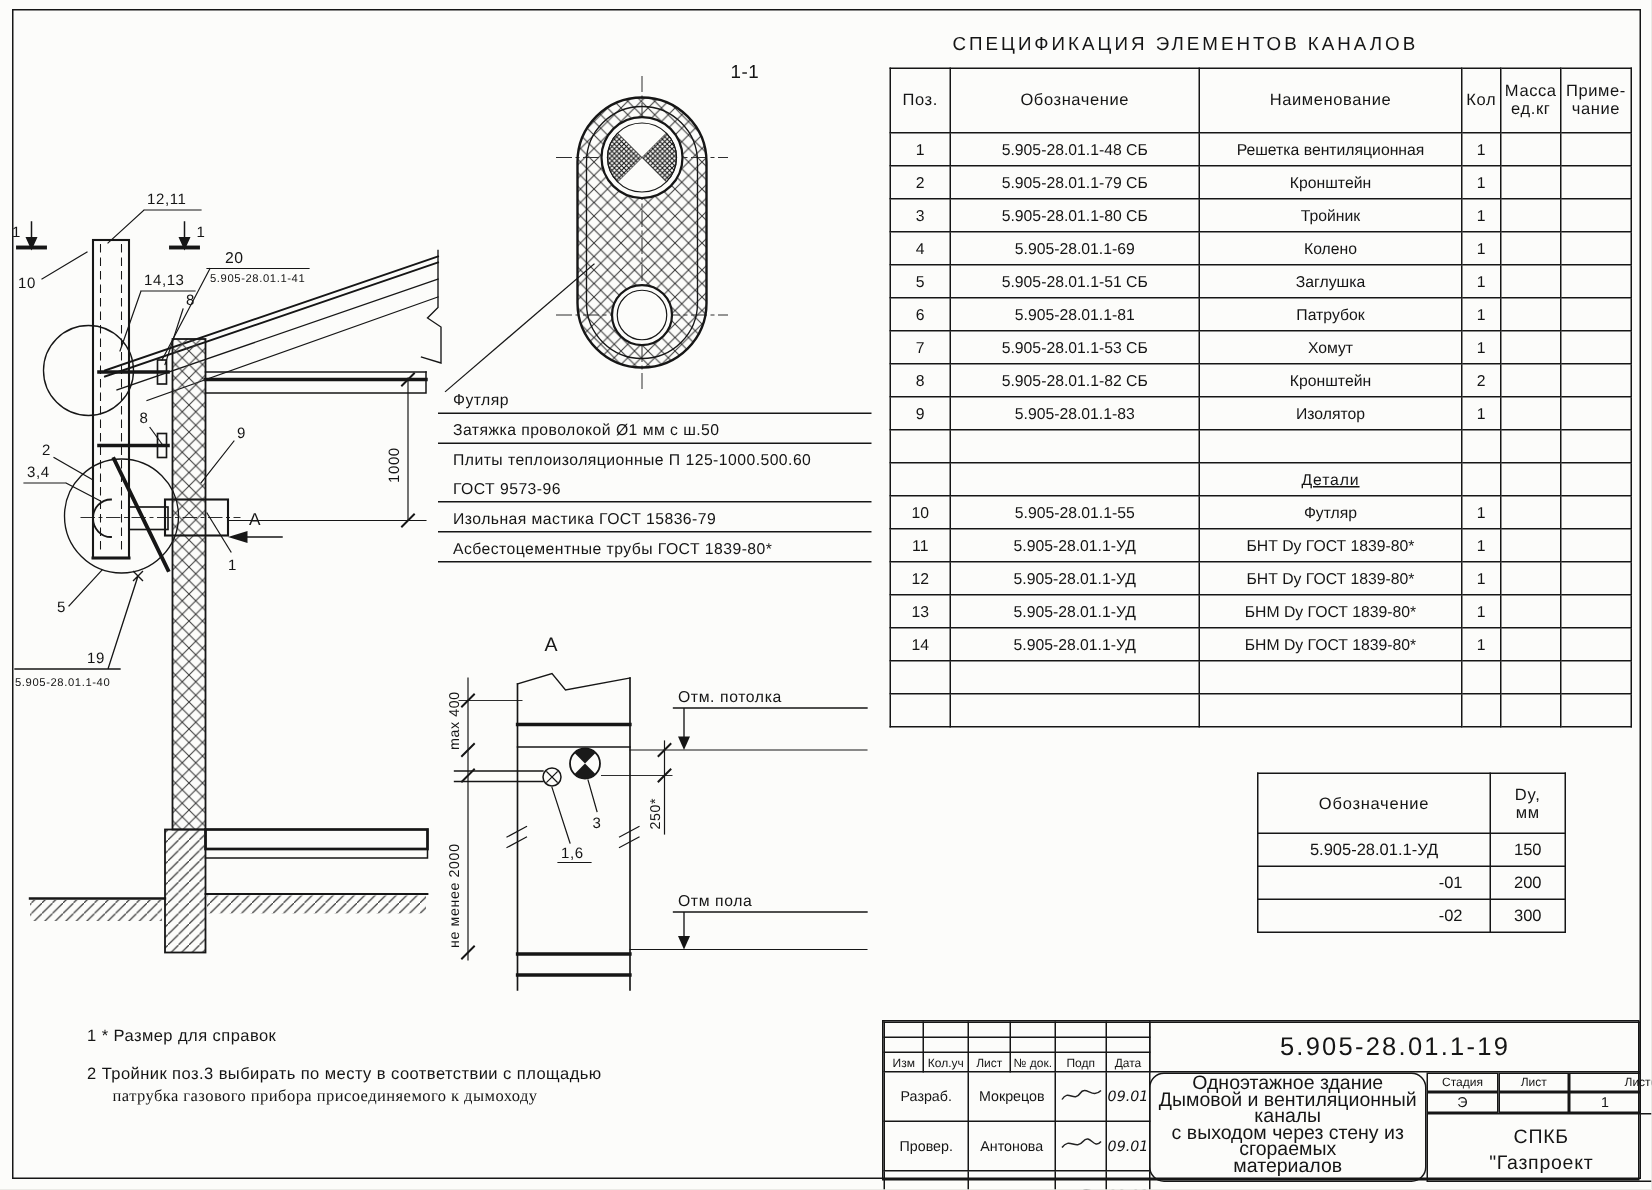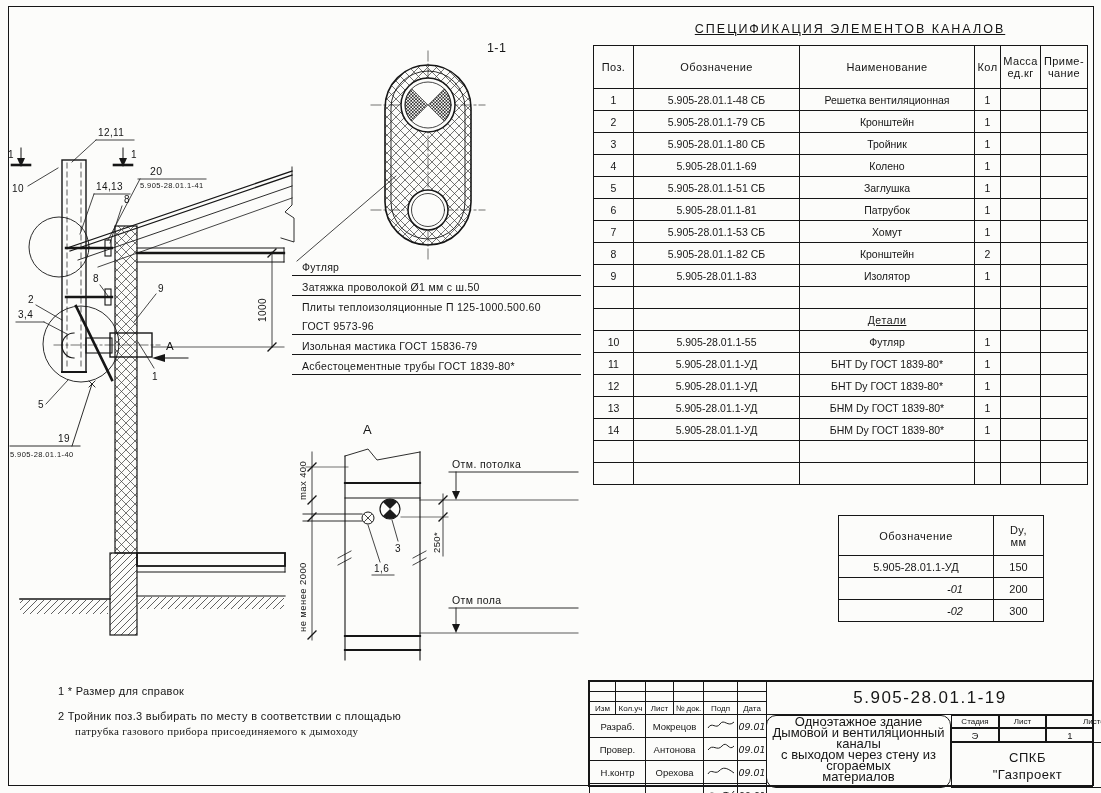--- a/index.html
+++ b/index.html
@@ -1,53 +1,53 @@
 <!DOCTYPE html>
 <html><head>
 <meta charset="utf-8">
 <style>
   html,body{margin:0;padding:0;background:#dddcd6;}
   .sheet{position:relative;width:1101px;height:793px;background:#fcfcfa;overflow:hidden;
          font-family:"Liberation Sans",sans-serif;color:#151515;}
   .frame{position:absolute;left:8px;top:6px;width:1086px;height:780px;
          border:1.6px solid #161616;box-sizing:border-box;}
   
-  .spec-title{position:absolute;left:635px;top:22px;width:430px;text-align:center;
-              font-size:12.5px;letter-spacing:2px;white-space:nowrap;text-decoration:underline;}
+  .spec-title{position:absolute;left:635px;top:22px;width:430px;text-align:left;
+              font-size:12.5px;letter-spacing:2px;white-space:nowrap;}
   table{border-collapse:collapse;}
   .spec{position:absolute;left:593px;top:45px;width:494px;table-layout:fixed;}
   .spec td,.spec th{border:1.1px solid #161616;font-weight:normal;font-size:10.5px;
        height:22px;padding:0 2px;overflow:hidden;white-space:nowrap;text-align:center;box-sizing:border-box;}
   .spec thead th{height:43px;font-size:11px;letter-spacing:.4px;}
   .spec .sec{text-decoration:underline;letter-spacing:.6px;}
   .hdr2{display:block;line-height:12px;}
   
   .dy{position:absolute;left:838px;top:515px;width:205px;table-layout:fixed;}
   .dy td,.dy th{border:1.3px solid #161616;font-weight:normal;font-size:11px;
       height:22px;text-align:center;box-sizing:border-box;white-space:nowrap;}
   .dy thead th{height:40px;letter-spacing:.5px;}
-  .dy .r{text-align:right;padding-right:30px;font-style:italic;}
+  .dy .r{text-align:right;padding-right:18px;}
   
   .callouts{position:absolute;left:292px;top:256px;width:289px;font-size:10.5px;letter-spacing:.3px;}
   .co{padding:5px 0 2px 10px;border-bottom:1.2px solid #161616;white-space:nowrap;}
   .co.nb{border-bottom:none;}
   
   .notes{position:absolute;left:58px;top:684px;width:480px;font-size:11px;letter-spacing:.3px;line-height:15px;}
   .notes .n1{margin-bottom:10px;}
   .notes .cont{padding-left:17px;font-family:Liberation Serif, serif;}
   
   .tblock{position:absolute;left:588px;top:680px;width:505px;height:107px;
           border:1.8px solid #161616;box-sizing:border-box;}
   .tb-abs{position:absolute;box-sizing:border-box;border:1.1px solid #161616;}
   .appr{position:absolute;left:0;top:0;width:177px;height:107px;table-layout:fixed;}
   .appr td{border:1px solid #161616;font-size:9.5px;text-align:center;padding:0;
            overflow:hidden;white-space:nowrap;box-sizing:border-box;}
   .appr .lab td{font-size:8px;height:13px;}
   .appr .e td{height:10px;}
-  .appr .d td{height:23px;}
+  .appr .d td{height:33px;}
   .appr .f td{height:14px;}
   .sigdate{font-style:italic;font-size:9px;font-family:"DejaVu Sans",sans-serif;}
   .docnum{left:177px;top:0;width:328px;height:34px;font-size:17px;letter-spacing:1.5px;
           text-align:center;line-height:32px;}
   .desc{left:177px;top:34px;width:185px;height:73px;text-align:center;font-size:13px;
         line-height:11px;padding-top:0;border-radius:10px;}
   .stg-l{left:362px;top:34px;width:48px;height:13px;font-size:8px;text-align:center;line-height:12px;}
   .stg-v{left:362px;top:47px;width:48px;height:14px;font-size:9.5px;text-align:center;line-height:13px;}
   .sht-l{left:410px;top:34px;width:47px;height:13px;font-size:8px;text-align:center;line-height:12px;}
   .sht-v{left:410px;top:47px;width:47px;height:14px;font-size:9.5px;text-align:center;line-height:13px;}

